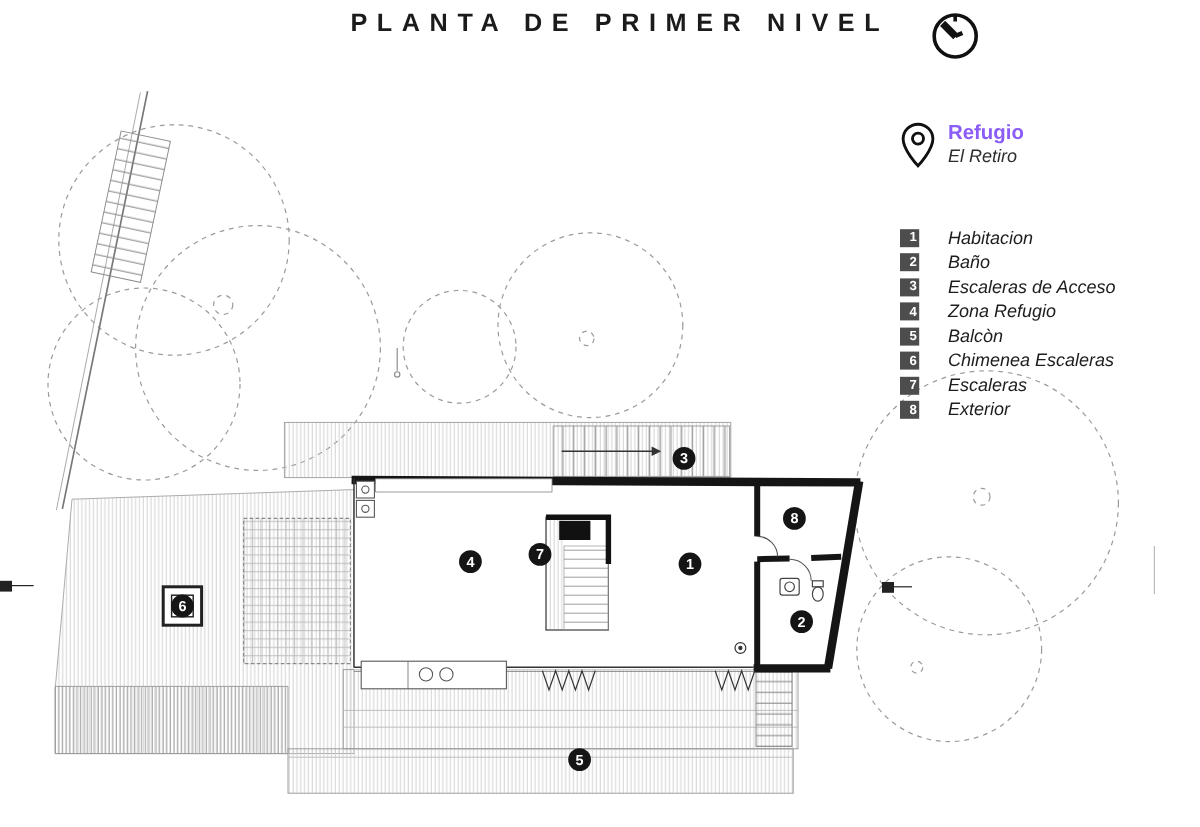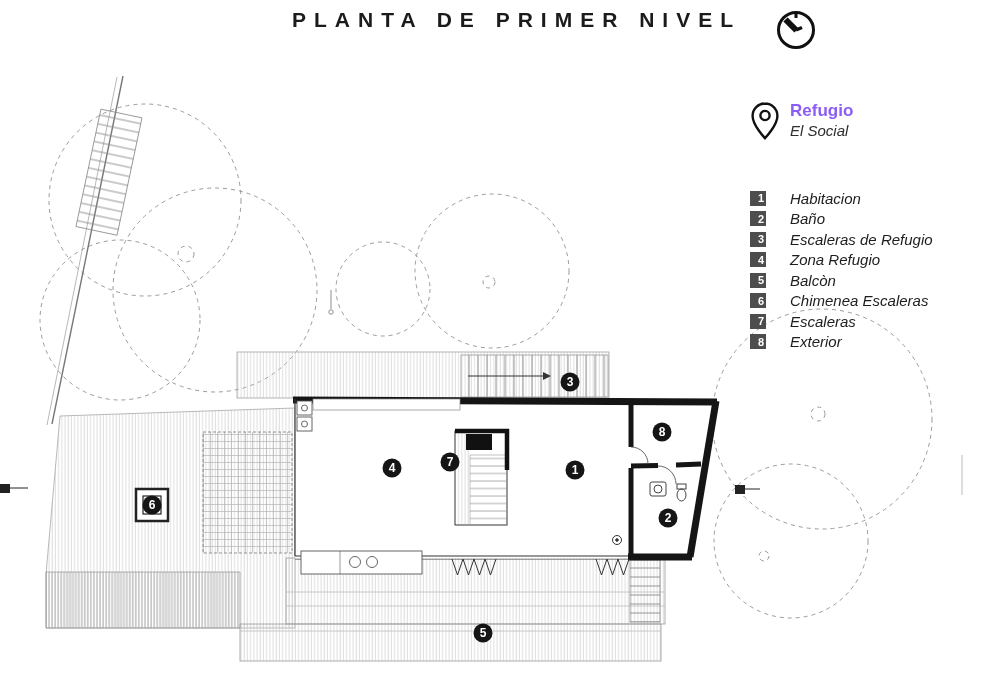--- a/index.html
+++ b/index.html
@@ -213,36 +213,36 @@
 
   <div class="location">
     <span class="pin">
       <svg viewBox="0 0 30 40" width="30" height="40">
         <path d="M15,2.5 C8.1,2.5 2.6,8 2.6,14.9 c0,9.3 12.4,22.3 12.4,22.3 s12.4,-13 12.4,-22.3 C27.4,8 21.9,2.5 15,2.5 Z" fill="none" stroke="#111" stroke-width="2.4"></path>
         <circle cx="15" cy="14.5" r="4.6" fill="none" stroke="#111" stroke-width="2.4"></circle>
       </svg>
     </span>
     <div>
       <div class="loc-name">Refugio</div>
-      <div class="loc-sub">El Social</div>
+      <div class="loc-sub">El Retiro</div>
     </div>
   </div>
 
   <div class="legend" id="legend">
       <div class="legend-row">
         <span class="legend-num">1</span>
         <span class="legend-label">Habitacion</span>
       </div>
       <div class="legend-row">
         <span class="legend-num">2</span>
         <span class="legend-label">Baño</span>
       </div>
       <div class="legend-row">
         <span class="legend-num">3</span>
-        <span class="legend-label">Escaleras de Refugio</span>
+        <span class="legend-label">Escaleras de Acceso</span>
       </div>
       <div class="legend-row">
         <span class="legend-num">4</span>
         <span class="legend-label">Zona Refugio</span>
       </div>
       <div class="legend-row">
         <span class="legend-num">5</span>
         <span class="legend-label">Balcòn</span>
       </div>
       <div class="legend-row">

